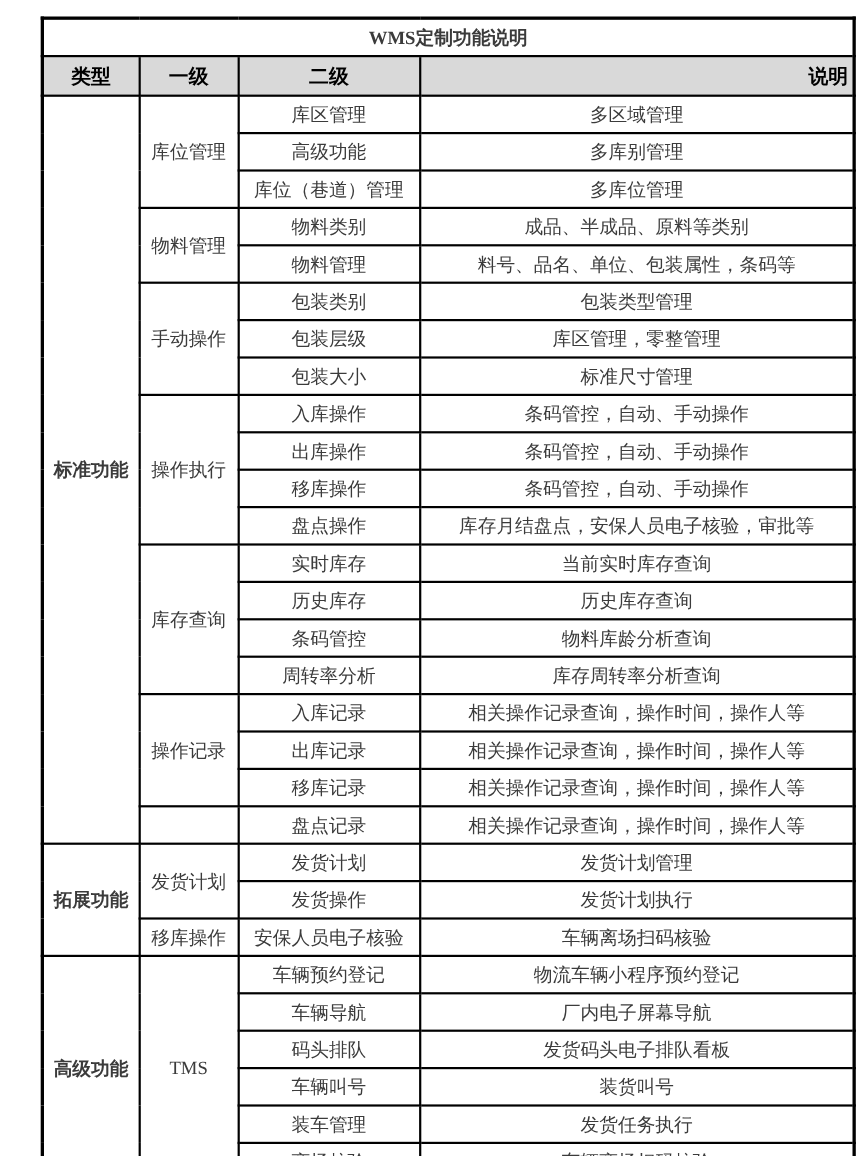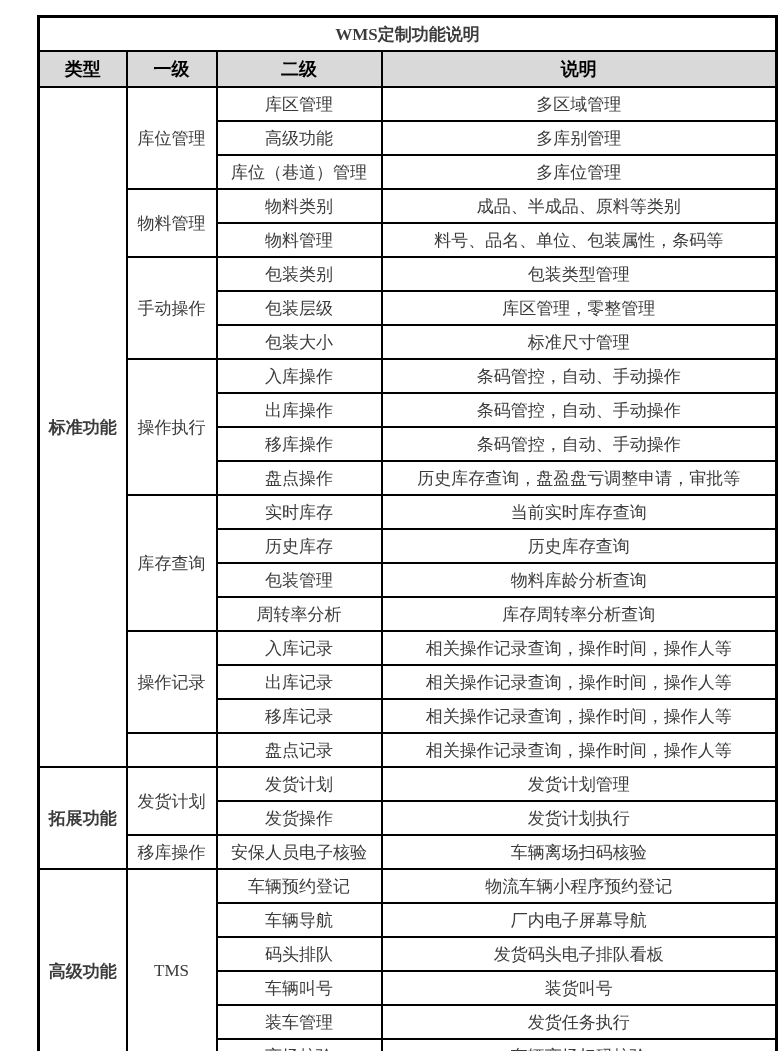--- a/index.html
+++ b/index.html
@@ -50,21 +50,21 @@
     color:var(--bold-text);
   }
   td.type{
     font-weight:bold;
     color:var(--bold-text);
   }
   td.desc{
     text-align:left;
     padding-left:6px;
   }
-  tr.header-row td.desc{text-align:center;}
+  tr.header-row td.desc{text-align:right;}
 </style>
 </head>
 <body>
 
 <div class="page">
   <table class="wms">
     <colgroup>
       <col style="width:88px">
       <col style="width:90px">
       <col style="width:165px">
@@ -124,33 +124,33 @@
         <tr>
           <td class="level2">出库操作</td>
           <td class="desc">条码管控，自动、手动操作</td>
         </tr>
         <tr>
           <td class="level2">移库操作</td>
           <td class="desc">条码管控，自动、手动操作</td>
         </tr>
         <tr>
           <td class="level2">盘点操作</td>
-          <td class="desc">历史库存查询，盘盈盘亏调整申请，审批等</td>
+          <td class="desc">库存月结盘点，安保人员电子核验，审批等</td>
         </tr>
         <tr>
           <td class="level1" rowspan="4">库存查询</td>
           <td class="level2">实时库存</td>
           <td class="desc">当前实时库存查询</td>
         </tr>
         <tr>
           <td class="level2">历史库存</td>
           <td class="desc">历史库存查询</td>
         </tr>
         <tr>
-          <td class="level2">包装管理</td>
+          <td class="level2">条码管控</td>
           <td class="desc">物料库龄分析查询</td>
         </tr>
         <tr>
           <td class="level2">周转率分析</td>
           <td class="desc">库存周转率分析查询</td>
         </tr>
         <tr>
           <td class="level1" rowspan="3">操作记录</td>
           <td class="level2">入库记录</td>
           <td class="desc">相关操作记录查询，操作时间，操作人等</td>

